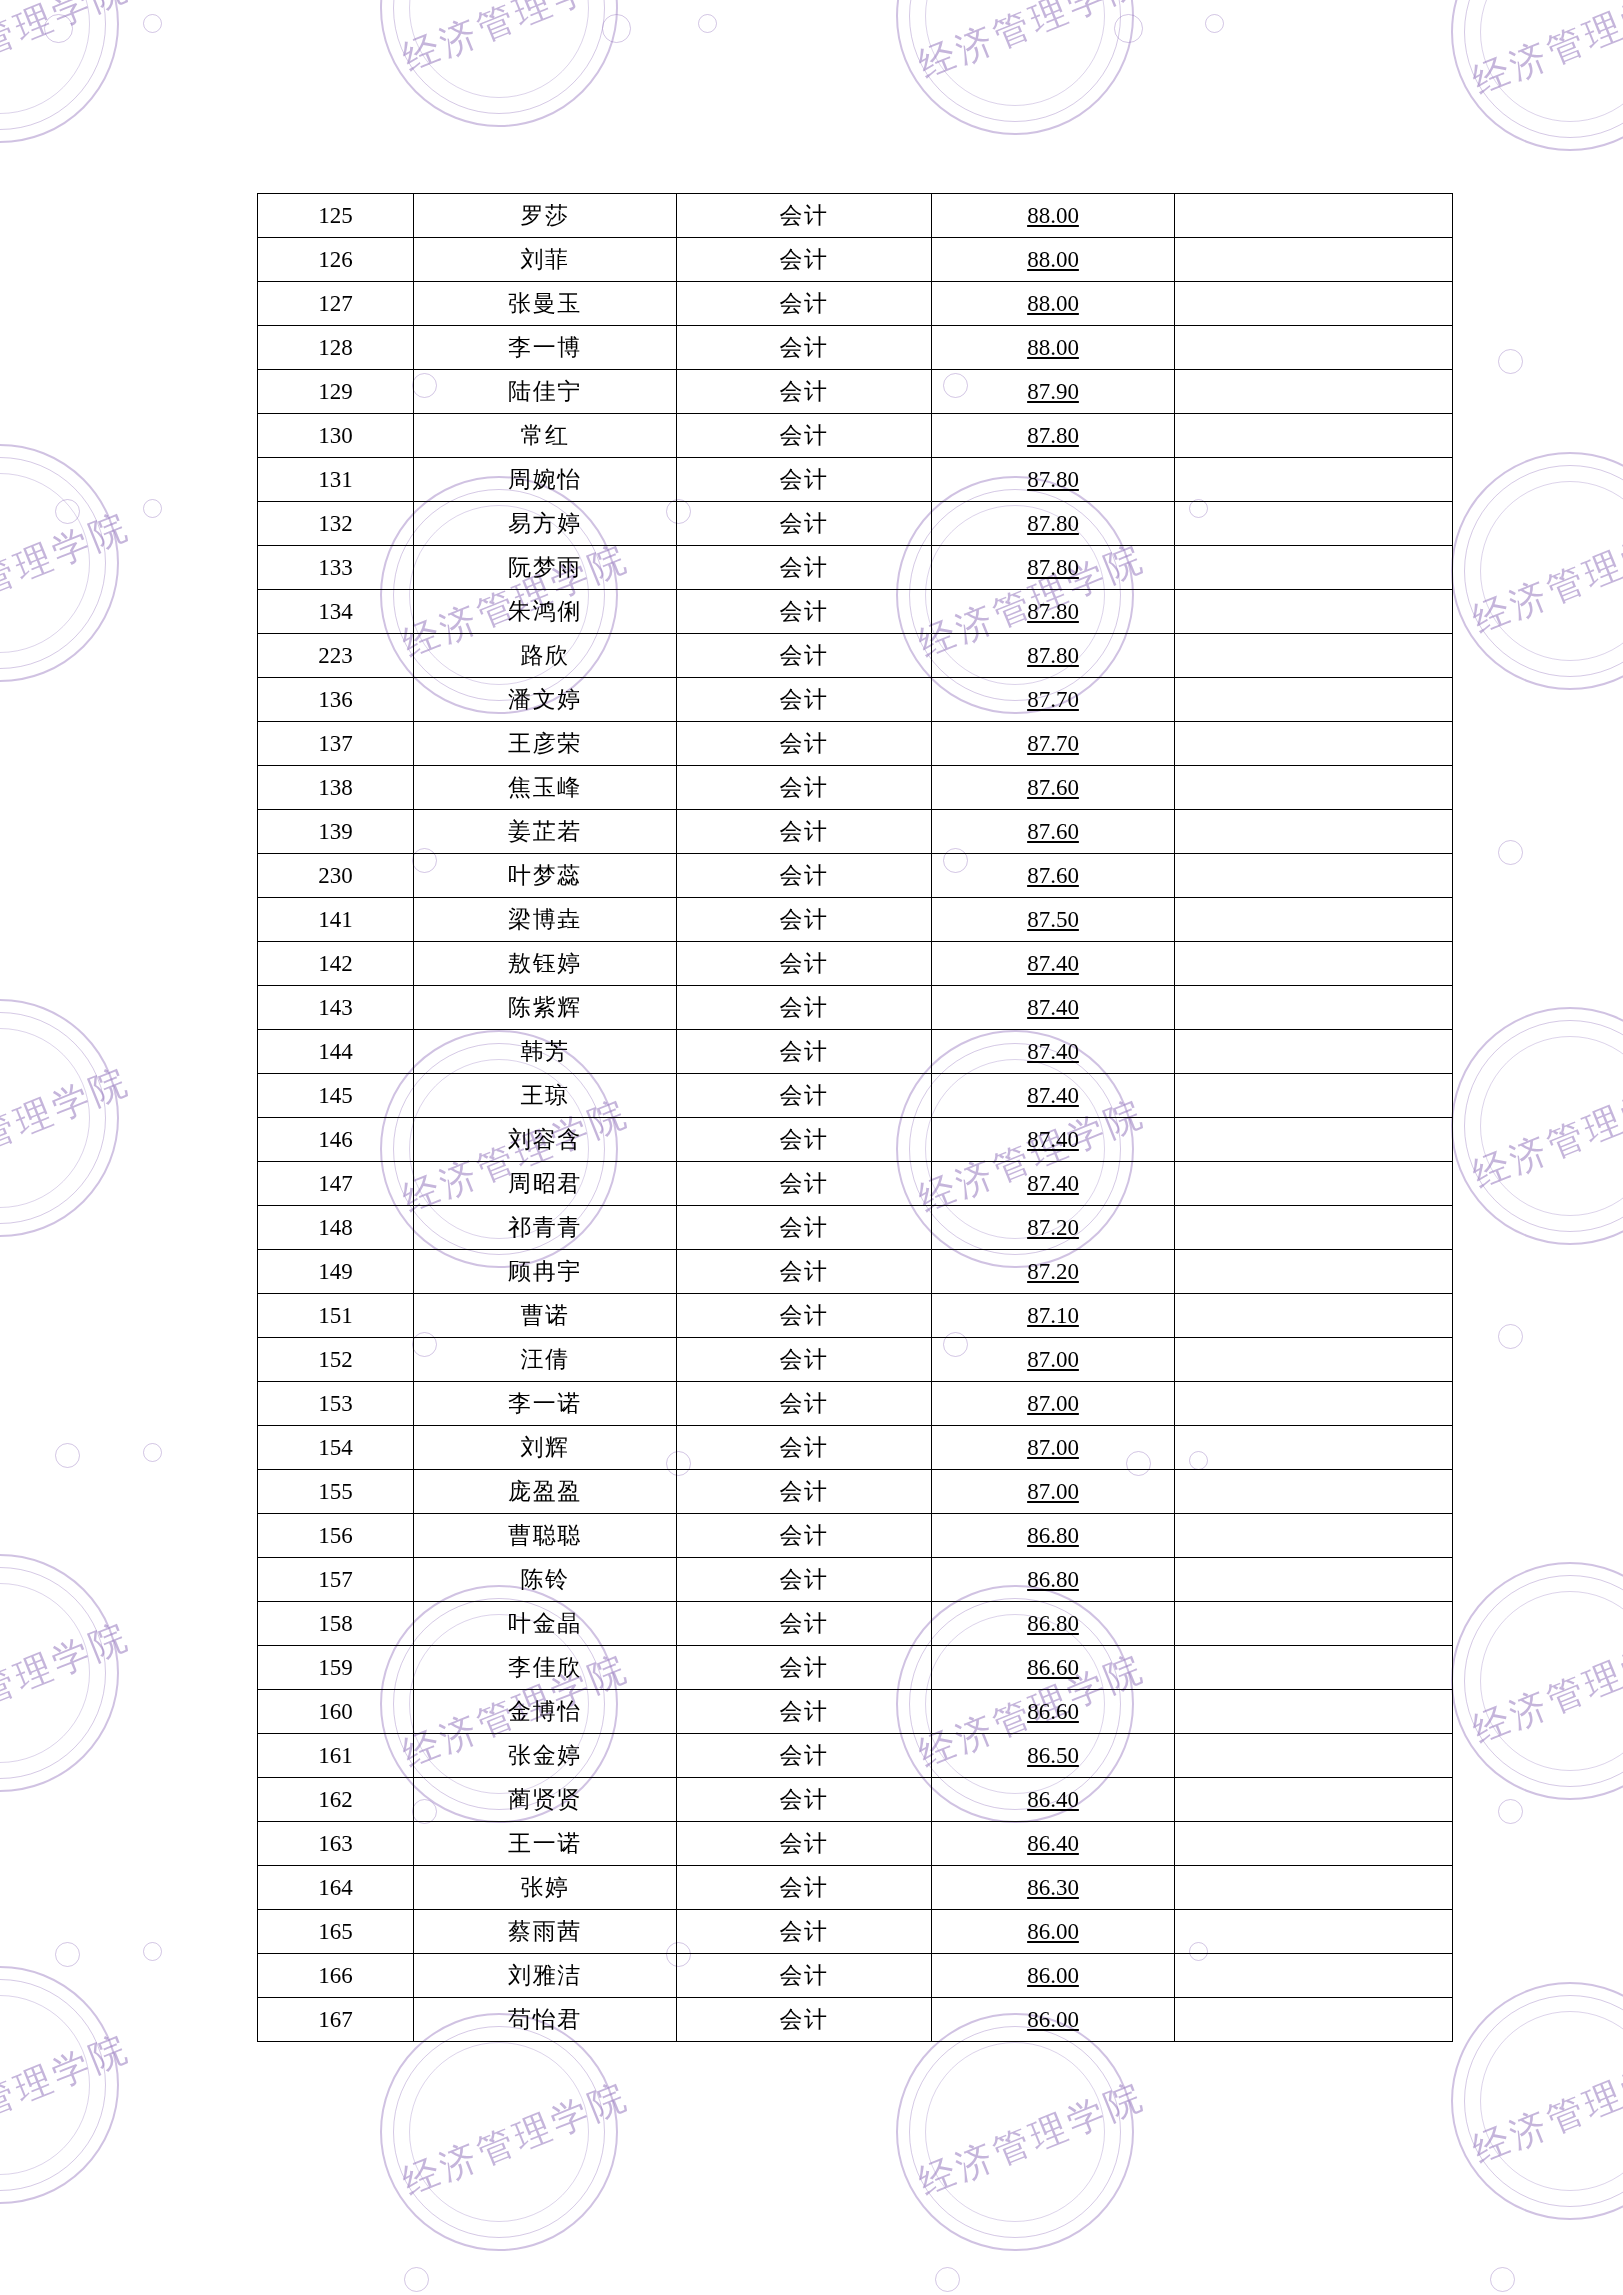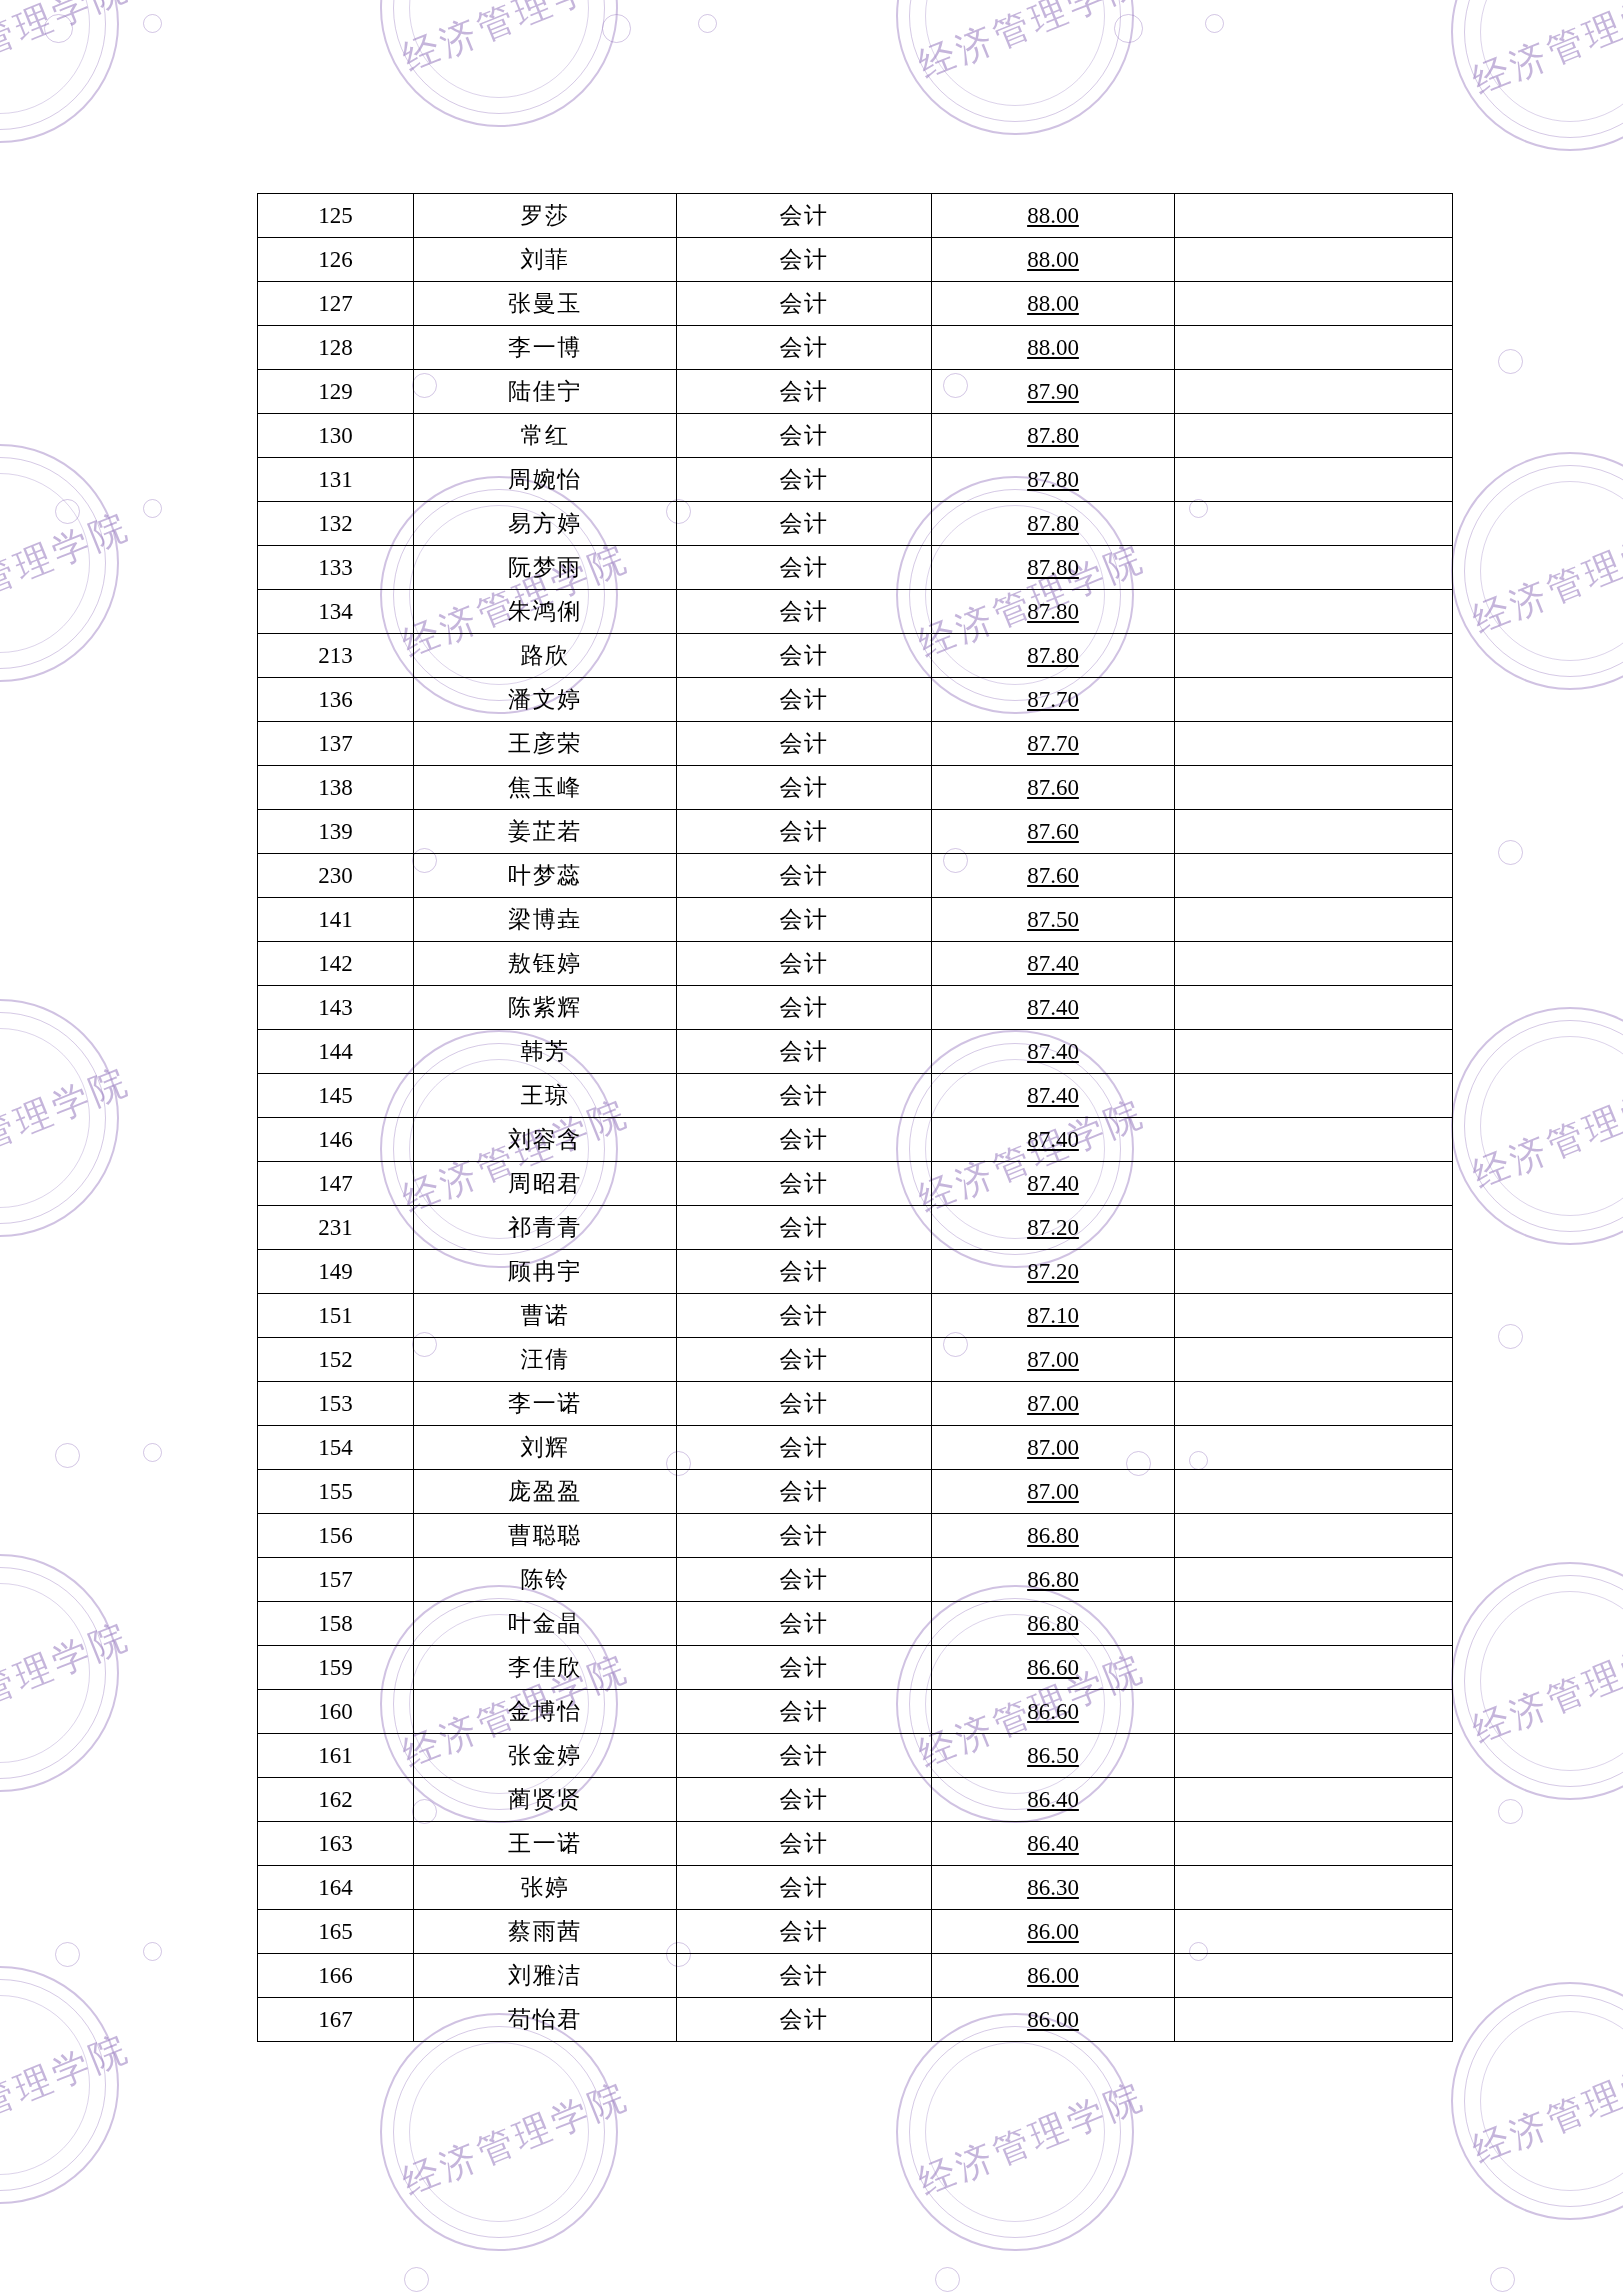--- a/index.html
+++ b/index.html
@@ -244,21 +244,21 @@
           <td class="col-note"></td>
         </tr>
         <tr>
           <td class="col-rank num">134</td>
           <td class="col-name cjk">朱鸿俐</td>
           <td class="col-major cjk">会计</td>
           <td class="col-score num">87.80</td>
           <td class="col-note"></td>
         </tr>
         <tr>
-          <td class="col-rank num">213</td>
+          <td class="col-rank num">223</td>
           <td class="col-name cjk">路欣</td>
           <td class="col-major cjk">会计</td>
           <td class="col-score num">87.80</td>
           <td class="col-note"></td>
         </tr>
         <tr>
           <td class="col-rank num">136</td>
           <td class="col-name cjk">潘文婷</td>
           <td class="col-major cjk">会计</td>
           <td class="col-score num">87.70</td>
@@ -335,21 +335,21 @@
           <td class="col-note"></td>
         </tr>
         <tr>
           <td class="col-rank num">147</td>
           <td class="col-name cjk">周昭君</td>
           <td class="col-major cjk">会计</td>
           <td class="col-score num">87.40</td>
           <td class="col-note"></td>
         </tr>
         <tr>
-          <td class="col-rank num">231</td>
+          <td class="col-rank num">148</td>
           <td class="col-name cjk">祁青青</td>
           <td class="col-major cjk">会计</td>
           <td class="col-score num">87.20</td>
           <td class="col-note"></td>
         </tr>
         <tr>
           <td class="col-rank num">149</td>
           <td class="col-name cjk">顾冉宇</td>
           <td class="col-major cjk">会计</td>
           <td class="col-score num">87.20</td>

